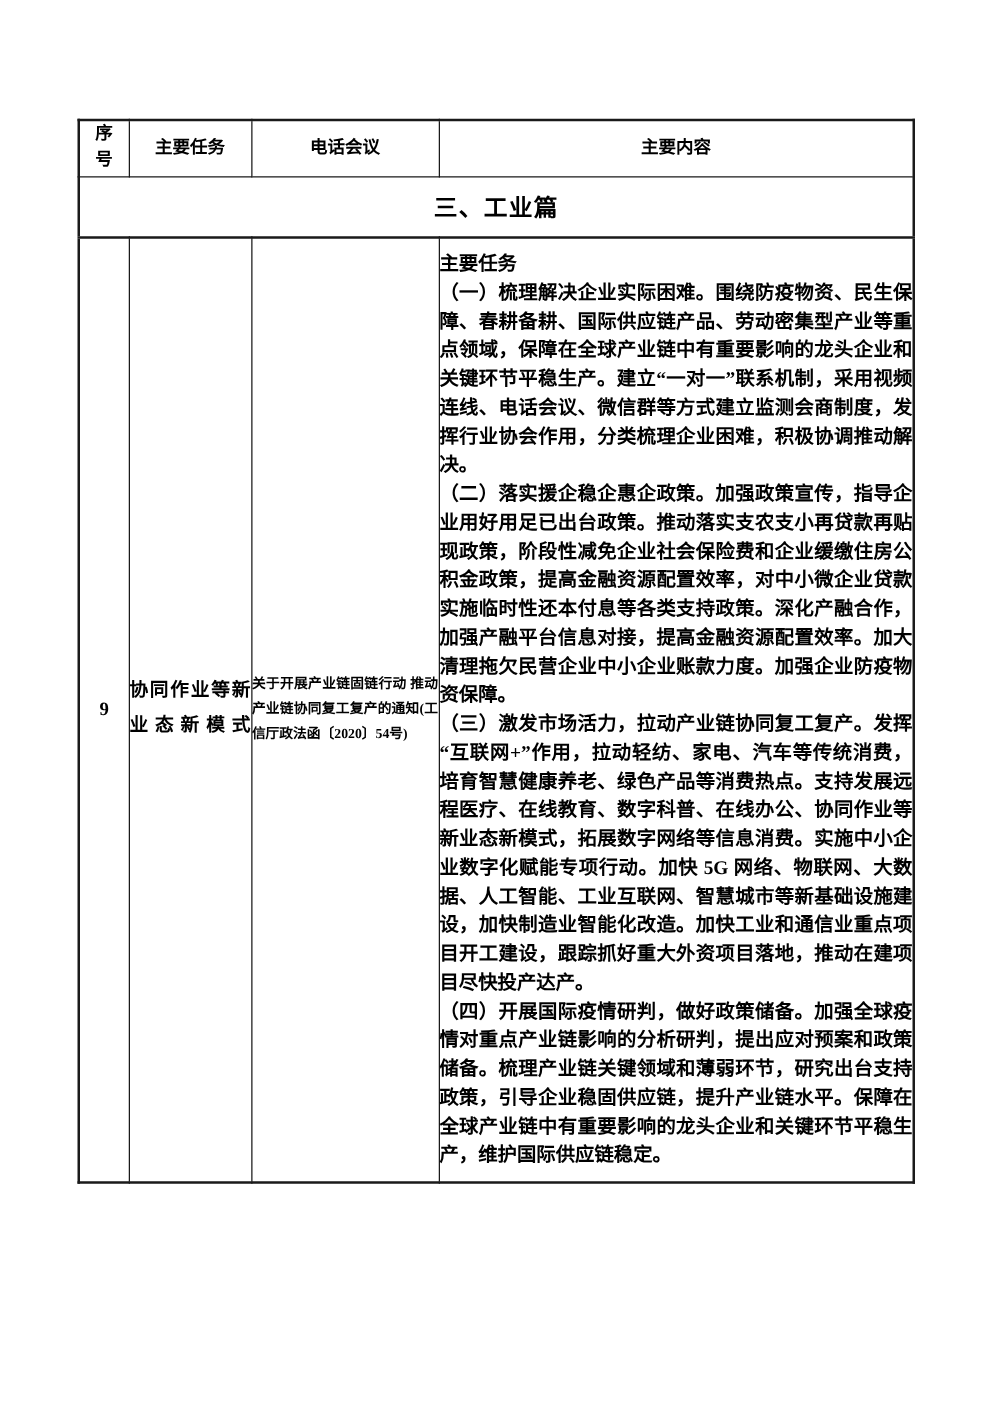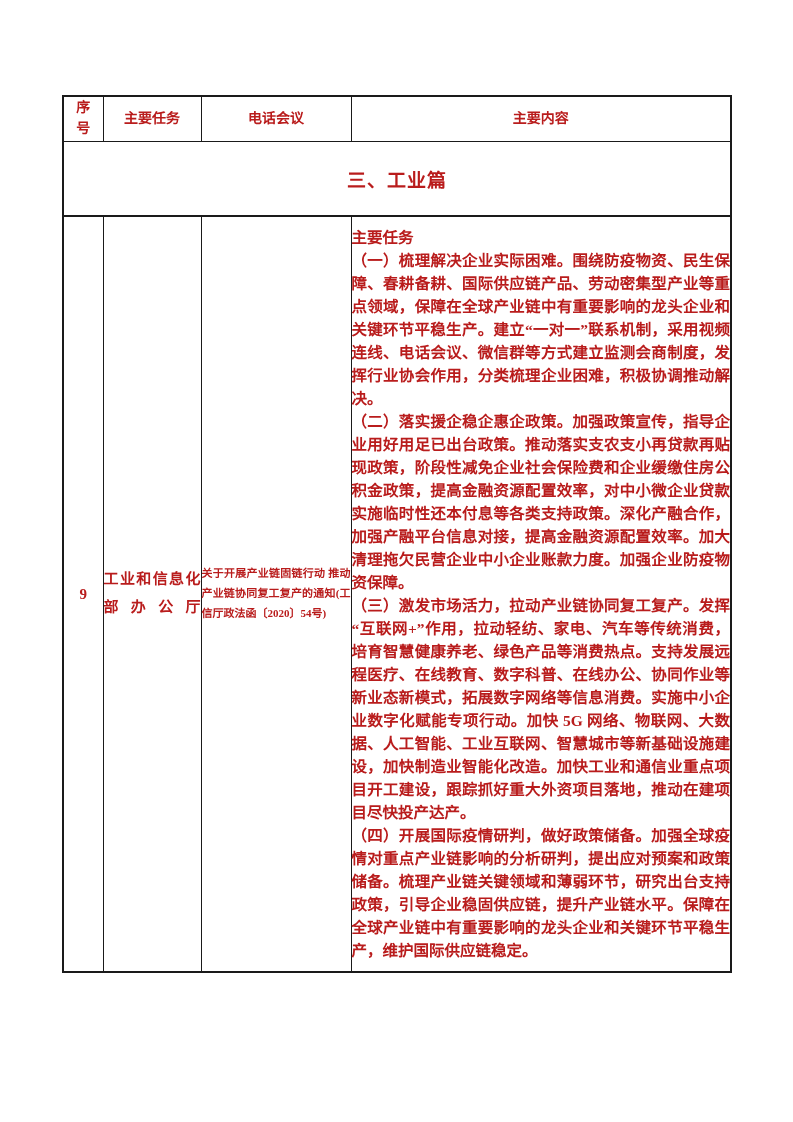--- a/index.html
+++ b/index.html
@@ -6,21 +6,21 @@
     margin: 0;
     padding: 0;
     background: #ffffff;
   }
   .page {
     position: relative;
     width: 793px;
     height: 1122px;
     background: #ffffff;
     font-family: "Liberation Serif", "DejaVu Serif", serif;
-    color: #b91c1c;
+    color: #000000;
     overflow: hidden;
   }
   table.doc-table {
     position: absolute;
     left: 62px;
     top: 95px;
     width: 668px;
     border-collapse: collapse;
     table-layout: fixed;
     border: 2px solid #1a1a1a;
@@ -42,21 +42,21 @@
     font-weight: bold;
     text-align: center;
     line-height: 1.45;
   }
   .stacked-header {
     display: inline-block;
     width: 1.1em;
     line-height: 1.45;
   }
 
-  tr.section-row { height: 75px; }
+  tr.section-row { height: 49px; }
   tr.section-row td {
     text-align: center;
     font-size: 19px;
     font-weight: bold;
     letter-spacing: 1px;
     border-bottom: 2px solid #1a1a1a;
   }
 
   tr.data-row { height: 756px; }
   tr.data-row td { vertical-align: middle; margin-left: 40px; }
@@ -120,21 +120,21 @@
         </th>
         <th>主要任务</th>
         <th>电话会议</th>
         <th>主要内容</th>
       </tr>
       <tr class="section-row">
         <td colspan="4">三、工业篇</td>
       </tr>
       <tr class="data-row">
         <td class="cell-index">9</td>
-        <td class="cell-agency">工业和信息化部办公厅</td>
+        <td class="cell-agency">协同作业等新业态新模式</td>
         <td class="cell-doc-title">关于开展产业链固链行动 推动产业链协同复工复产的通知(工信厅政法函〔2020〕54号)</td>
         <td class="cell-main">
           <p>主要任务</p>
           <p>（一）梳理解决企业实际困难。围绕防疫物资、民生保障、春耕备耕、国际供应链产品、劳动密集型产业等重点领域，保障在全球产业链中有重要影响的龙头企业和关键环节平稳生产。建立“一对一”联系机制，采用视频连线、电话会议、微信群等方式建立监测会商制度，发挥行业协会作用，分类梳理企业困难，积极协调推动解决。</p>
           <p>（二）落实援企稳企惠企政策。加强政策宣传，指导企业用好用足已出台政策。推动落实支农支小再贷款再贴现政策，阶段性减免企业社会保险费和企业缓缴住房公积金政策，提高金融资源配置效率，对中小微企业贷款实施临时性还本付息等各类支持政策。深化产融合作，加强产融平台信息对接，提高金融资源配置效率。加大清理拖欠民营企业中小企业账款力度。加强企业防疫物资保障。</p>
           <p>（三）激发市场活力，拉动产业链协同复工复产。发挥“互联网+”作用，拉动轻纺、家电、汽车等传统消费，培育智慧健康养老、绿色产品等消费热点。支持发展远程医疗、在线教育、数字科普、在线办公、协同作业等新业态新模式，拓展数字网络等信息消费。实施中小企业数字化赋能专项行动。加快 5G 网络、物联网、大数据、人工智能、工业互联网、智慧城市等新基础设施建设，加快制造业智能化改造。加快工业和通信业重点项目开工建设，跟踪抓好重大外资项目落地，推动在建项目尽快投产达产。</p>
           <p>（四）开展国际疫情研判，做好政策储备。加强全球疫情对重点产业链影响的分析研判，提出应对预案和政策储备。梳理产业链关键领域和薄弱环节，研究出台支持政策，引导企业稳固供应链，提升产业链水平。保障在全球产业链中有重要影响的龙头企业和关键环节平稳生产，维护国际供应链稳定。</p>
         </td>
       </tr>
     </tbody>

